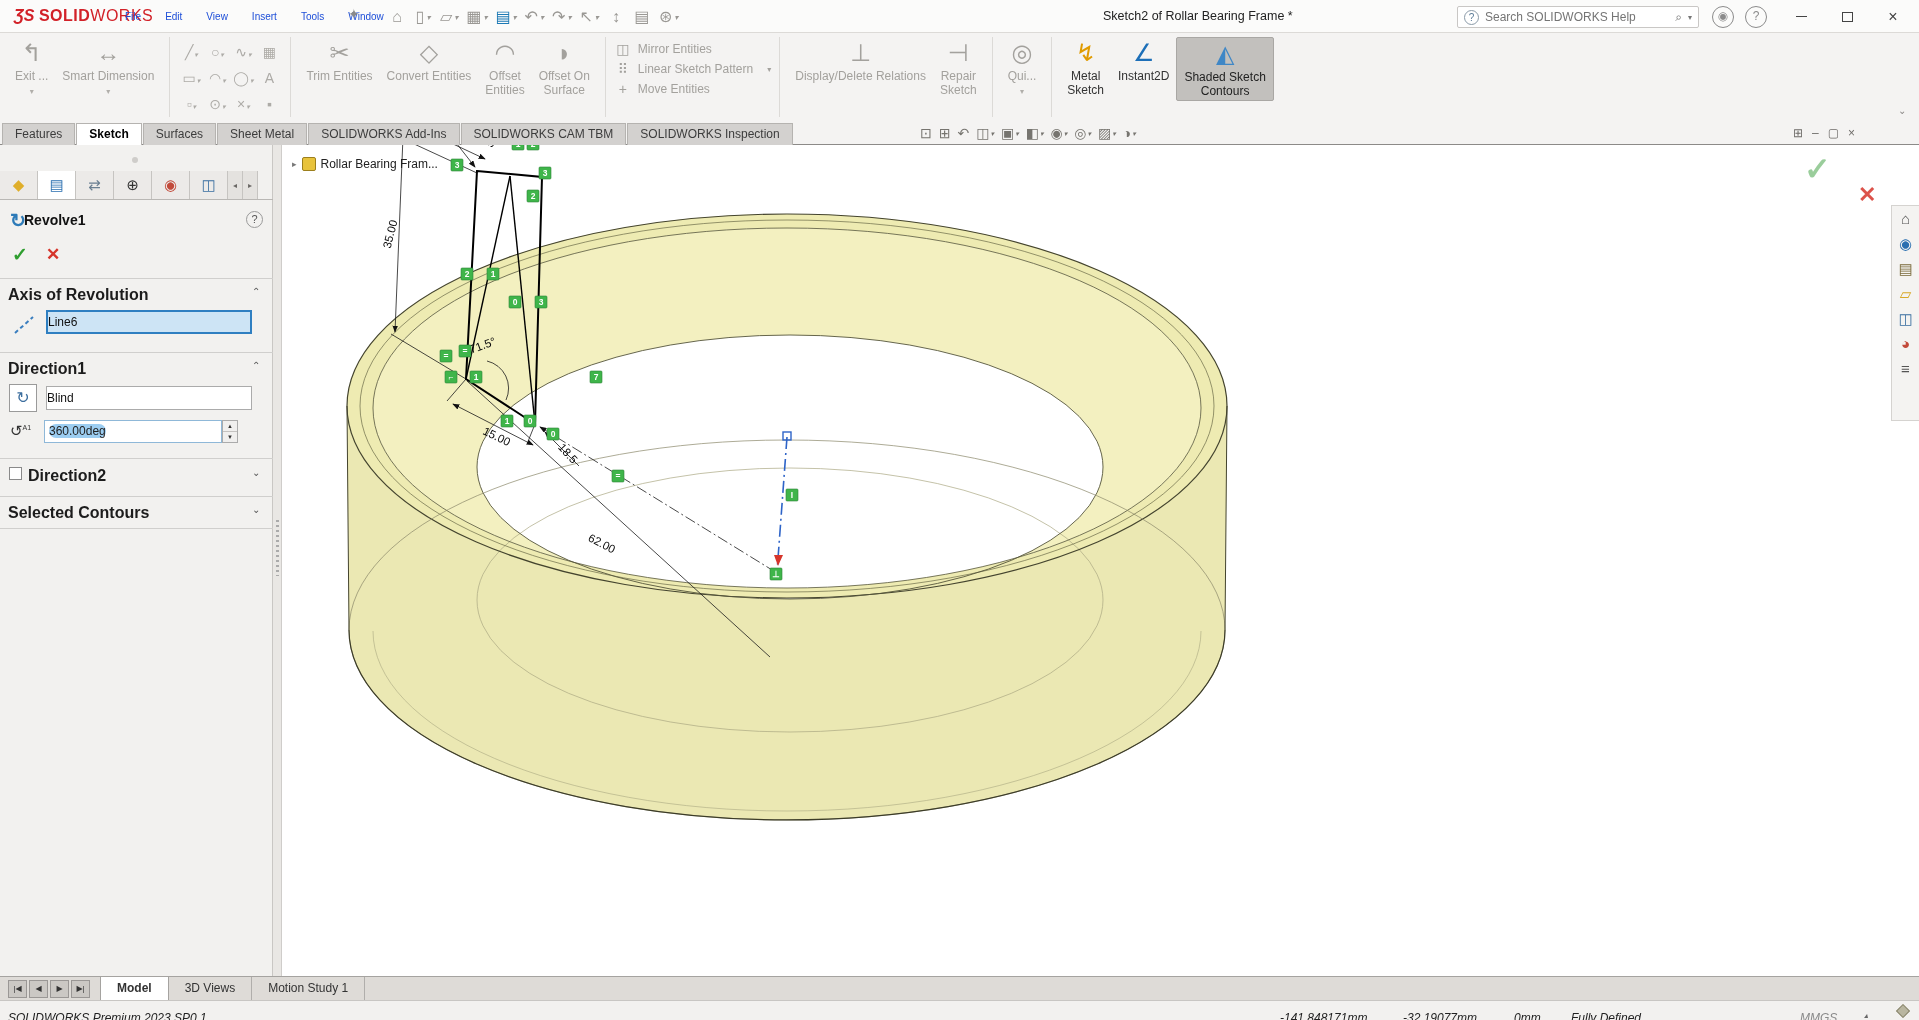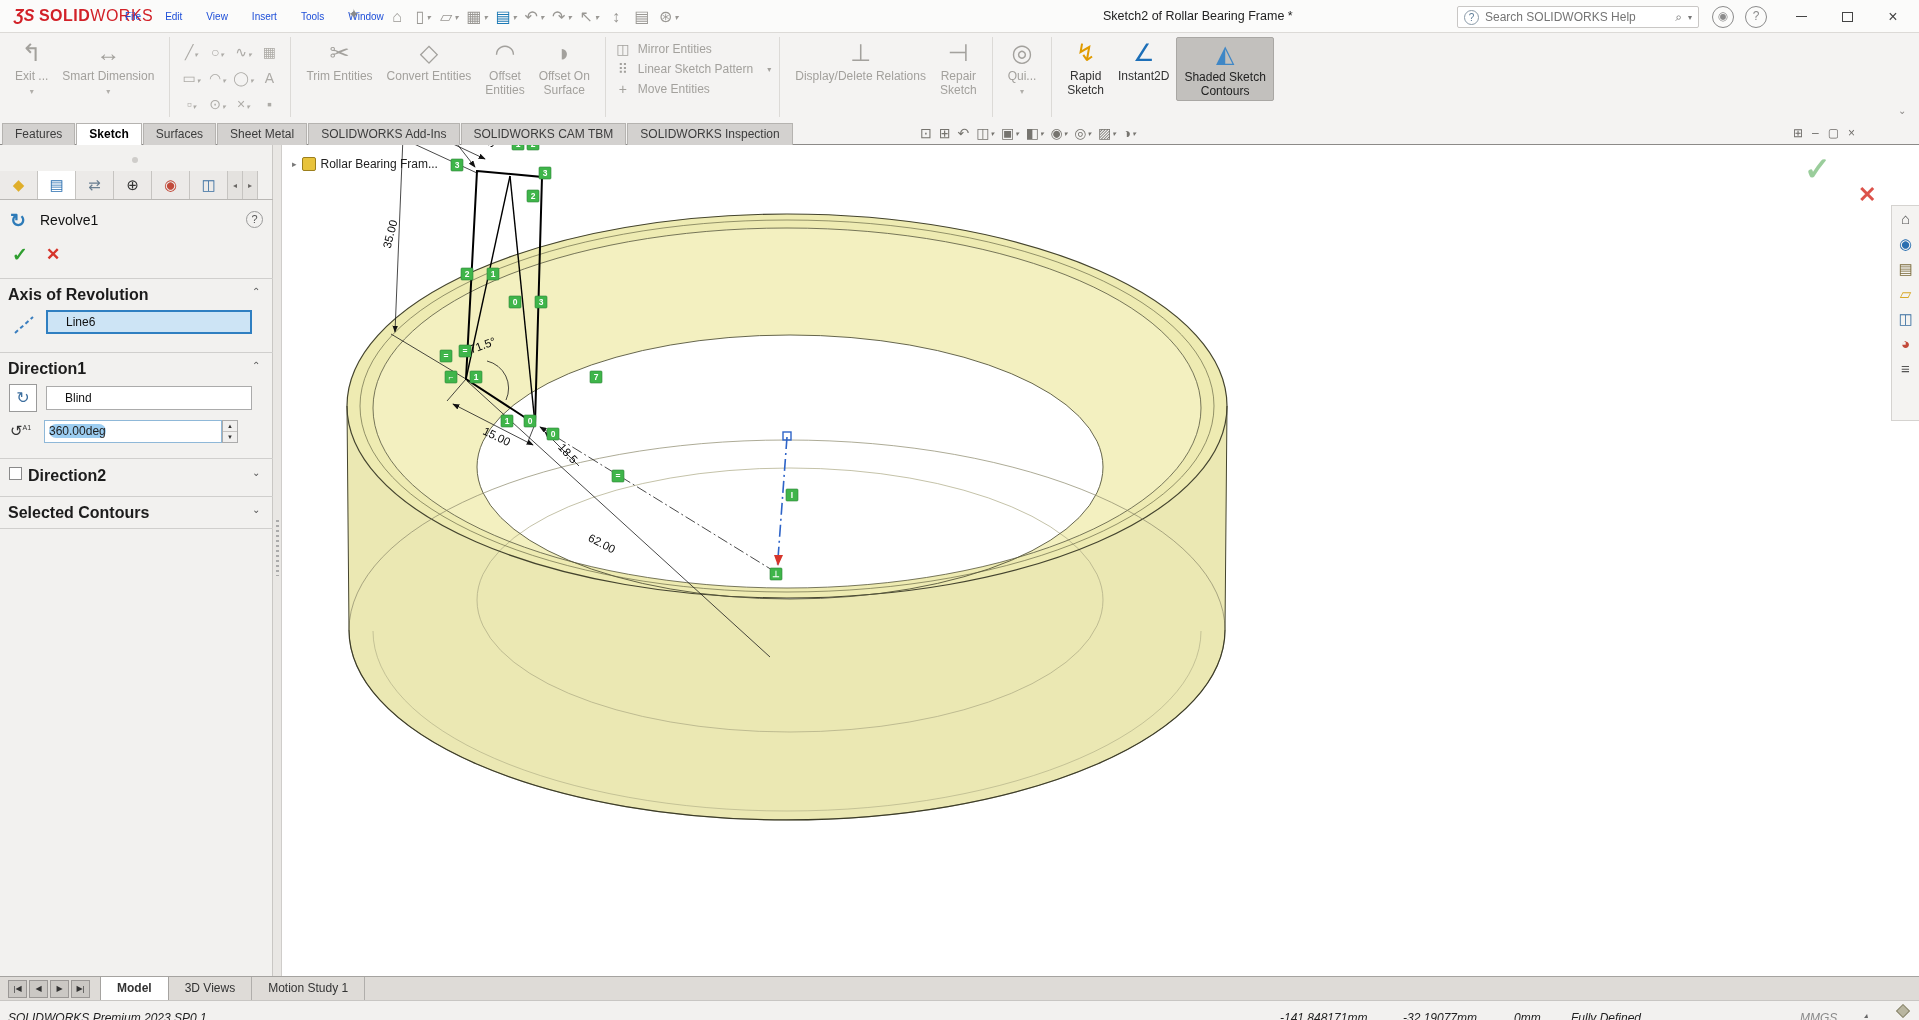--- a/index.html
+++ b/index.html
@@ -63,30 +63,30 @@
 
   
   .leftpanel { position:absolute; left:0; top:145px; width:273px; height:831px; background:#f2f1ef; border-right:1px solid #c9c7c4; }
   .panel-dot { position:absolute; left:132px; top:12px; width:6px; height:6px; border-radius:50%; background:#cfcdca; }
   .pmtabs { position:absolute; left:0; top:26px; width:273px; height:29px; border-bottom:1px solid #b9b7b4; display:flex; align-items:stretch; }
   .pmtabs .tab { flex:0 0 38px; display:flex; align-items:center; justify-content:center; font-size:15px; border-right:1px solid #c6c4c1; background:#eceae8; }
   .pmtabs .tab.active { background:#fff; }
   .pmtabs .scroll { flex:0 0 15px; display:flex; align-items:center; justify-content:center; font-size:8px; color:#6a6865; background:#e4e2df; border-right:1px solid #c6c4c1; }
   .pm-header { position:absolute; left:0; top:62px; width:273px; height:30px; }
   .pm-header .ricon { position:absolute; left:10px; top:2px; font-size:19px; font-weight:bold; color:#2e7bb8; }
-  .pm-header .ttl { position:absolute; left:40px; top:5px; font-size:14px; font-weight:normal; color:#111; }
+  .pm-header .ttl { position:absolute; left:24px; top:5px; font-size:14px; font-weight:bold; color:#111; }
   .pm-help { position:absolute; left:246px; top:4px; width:17px; height:17px; border:1px solid #9a9a9a; border-radius:50%; text-align:center; line-height:15px; font-size:11px; color:#555; }
   .pm-actions { position:absolute; left:0; top:98px; width:273px; height:26px; }
   .pm-ok { position:absolute; left:12px; top:0; color:#2f9e2f; font-size:19px; font-weight:bold; }
   .pm-cancel { position:absolute; left:46px; top:1px; color:#d6352b; font-size:17px; font-weight:bold; }
   .pm-div { position:absolute; left:0; width:273px; height:1px; background:#d0cfcd; }
   .sect-hdr { position:absolute; left:8px; font-size:16px; font-weight:bold; color:#1c1c1c; }
   .sect-chev { position:absolute; left:252px; font-size:10px; color:#555; }
   .fieldrow { position:absolute; left:0; width:273px; }
-  .pm-field { position:absolute; left:46px; width:206px; height:24px; background:#fff; border:1px solid #ababab; font-size:12px; line-height:22px; padding-left:18px; color:#111; }
+  .pm-field { position:absolute; left:46px; width:206px; height:24px; background:#fff; border:1px solid #ababab; font-size:12px; line-height:22px; padding-left:0; color:#111; }
   .pm-field.selected { background:#cde4f5; border:2px solid #2f7fc1; line-height:20px; }
   .dirbtn { position:absolute; left:9px; top:0; width:28px; height:28px; border:1px solid #9a9a9a; background:#fff; text-align:center; line-height:26px; font-size:16px; color:#3c6e9e; }
   .angle-icon { position:absolute; left:10px; top:2px; font-size:15px; color:#333; }
   .angle-icon sup { font-size:7px; }
   .angle-field { position:absolute; left:44px; width:178px; height:23px; background:#fff; border:1px solid #8fb8d8; font-size:12px; line-height:21px; padding-left:4px; }
   .angle-field .seltext { background:#9ccdf1;border-radius:7px; }
   .spinner { position:absolute; left:222px; width:16px; height:23px; border:1px solid #ababab; background:#f0efee; display:flex; flex-direction:column; }
   .spinner span { flex:1; font-size:6px; text-align:center; line-height:10px; color:#333; border-bottom:1px solid #c4c2c0; }
   .spinner span:last-child { border-bottom:none; }
   .chkbox { position:absolute; left:9px; width:13px; height:13px; border:1px solid #8a8a8a; background:#fff; }
@@ -261,21 +261,21 @@
       <div class="bigbtn">
         <span class="ric">◎</span>
         <span class="rlabel">Qui...</span>
           <span class="bdd">▾</span>
       </div>
     </div>
     <div class="rsep"></div>
     <div class="rgroup">
       <div class="bigbtn enabled">
         <span class="ric" style="color:#e09b00">↯</span>
-        <span class="rlabel">Rapid
+        <span class="rlabel">Metal
 Sketch</span>
       </div>
       <div class="bigbtn enabled">
         <span class="ric" style="color:#1d6fb8">∠</span>
         <span class="rlabel">Instant2D</span>
       </div>
       <div class="bigbtn enabled pressed">
         <span class="ric" style="color:#3f87c6">◭</span>
         <span class="rlabel">Shaded Sketch
 Contours</span>

